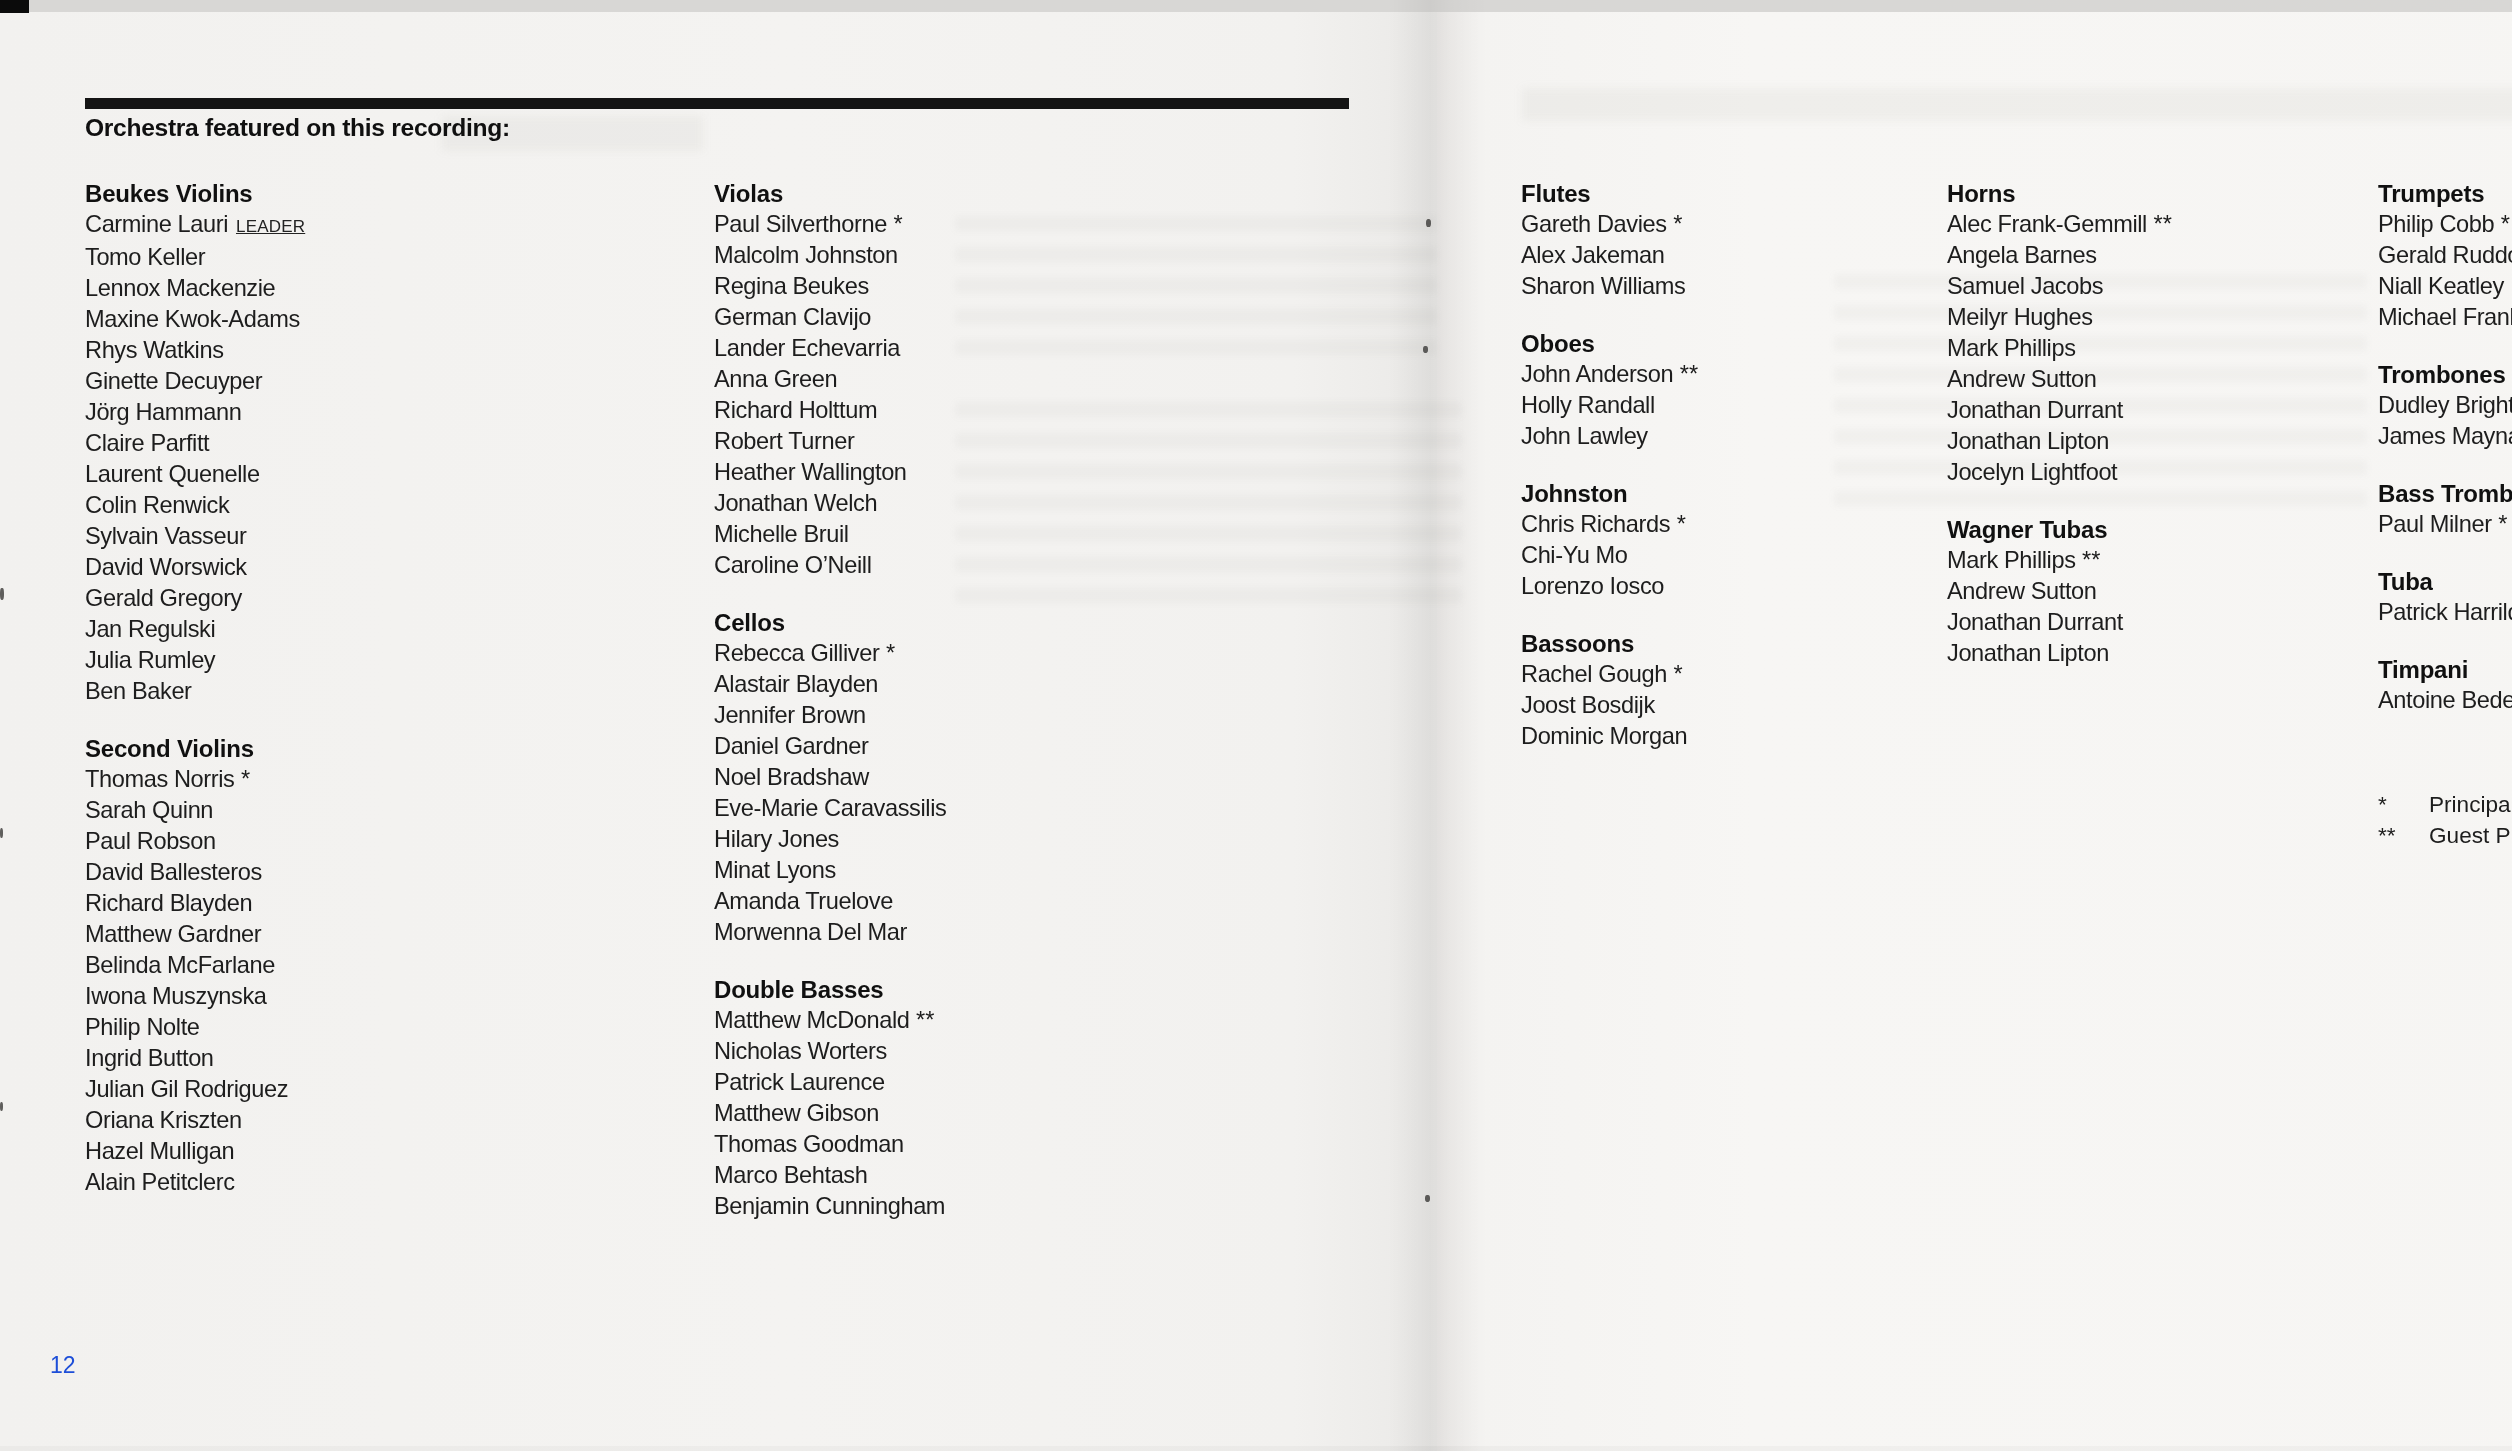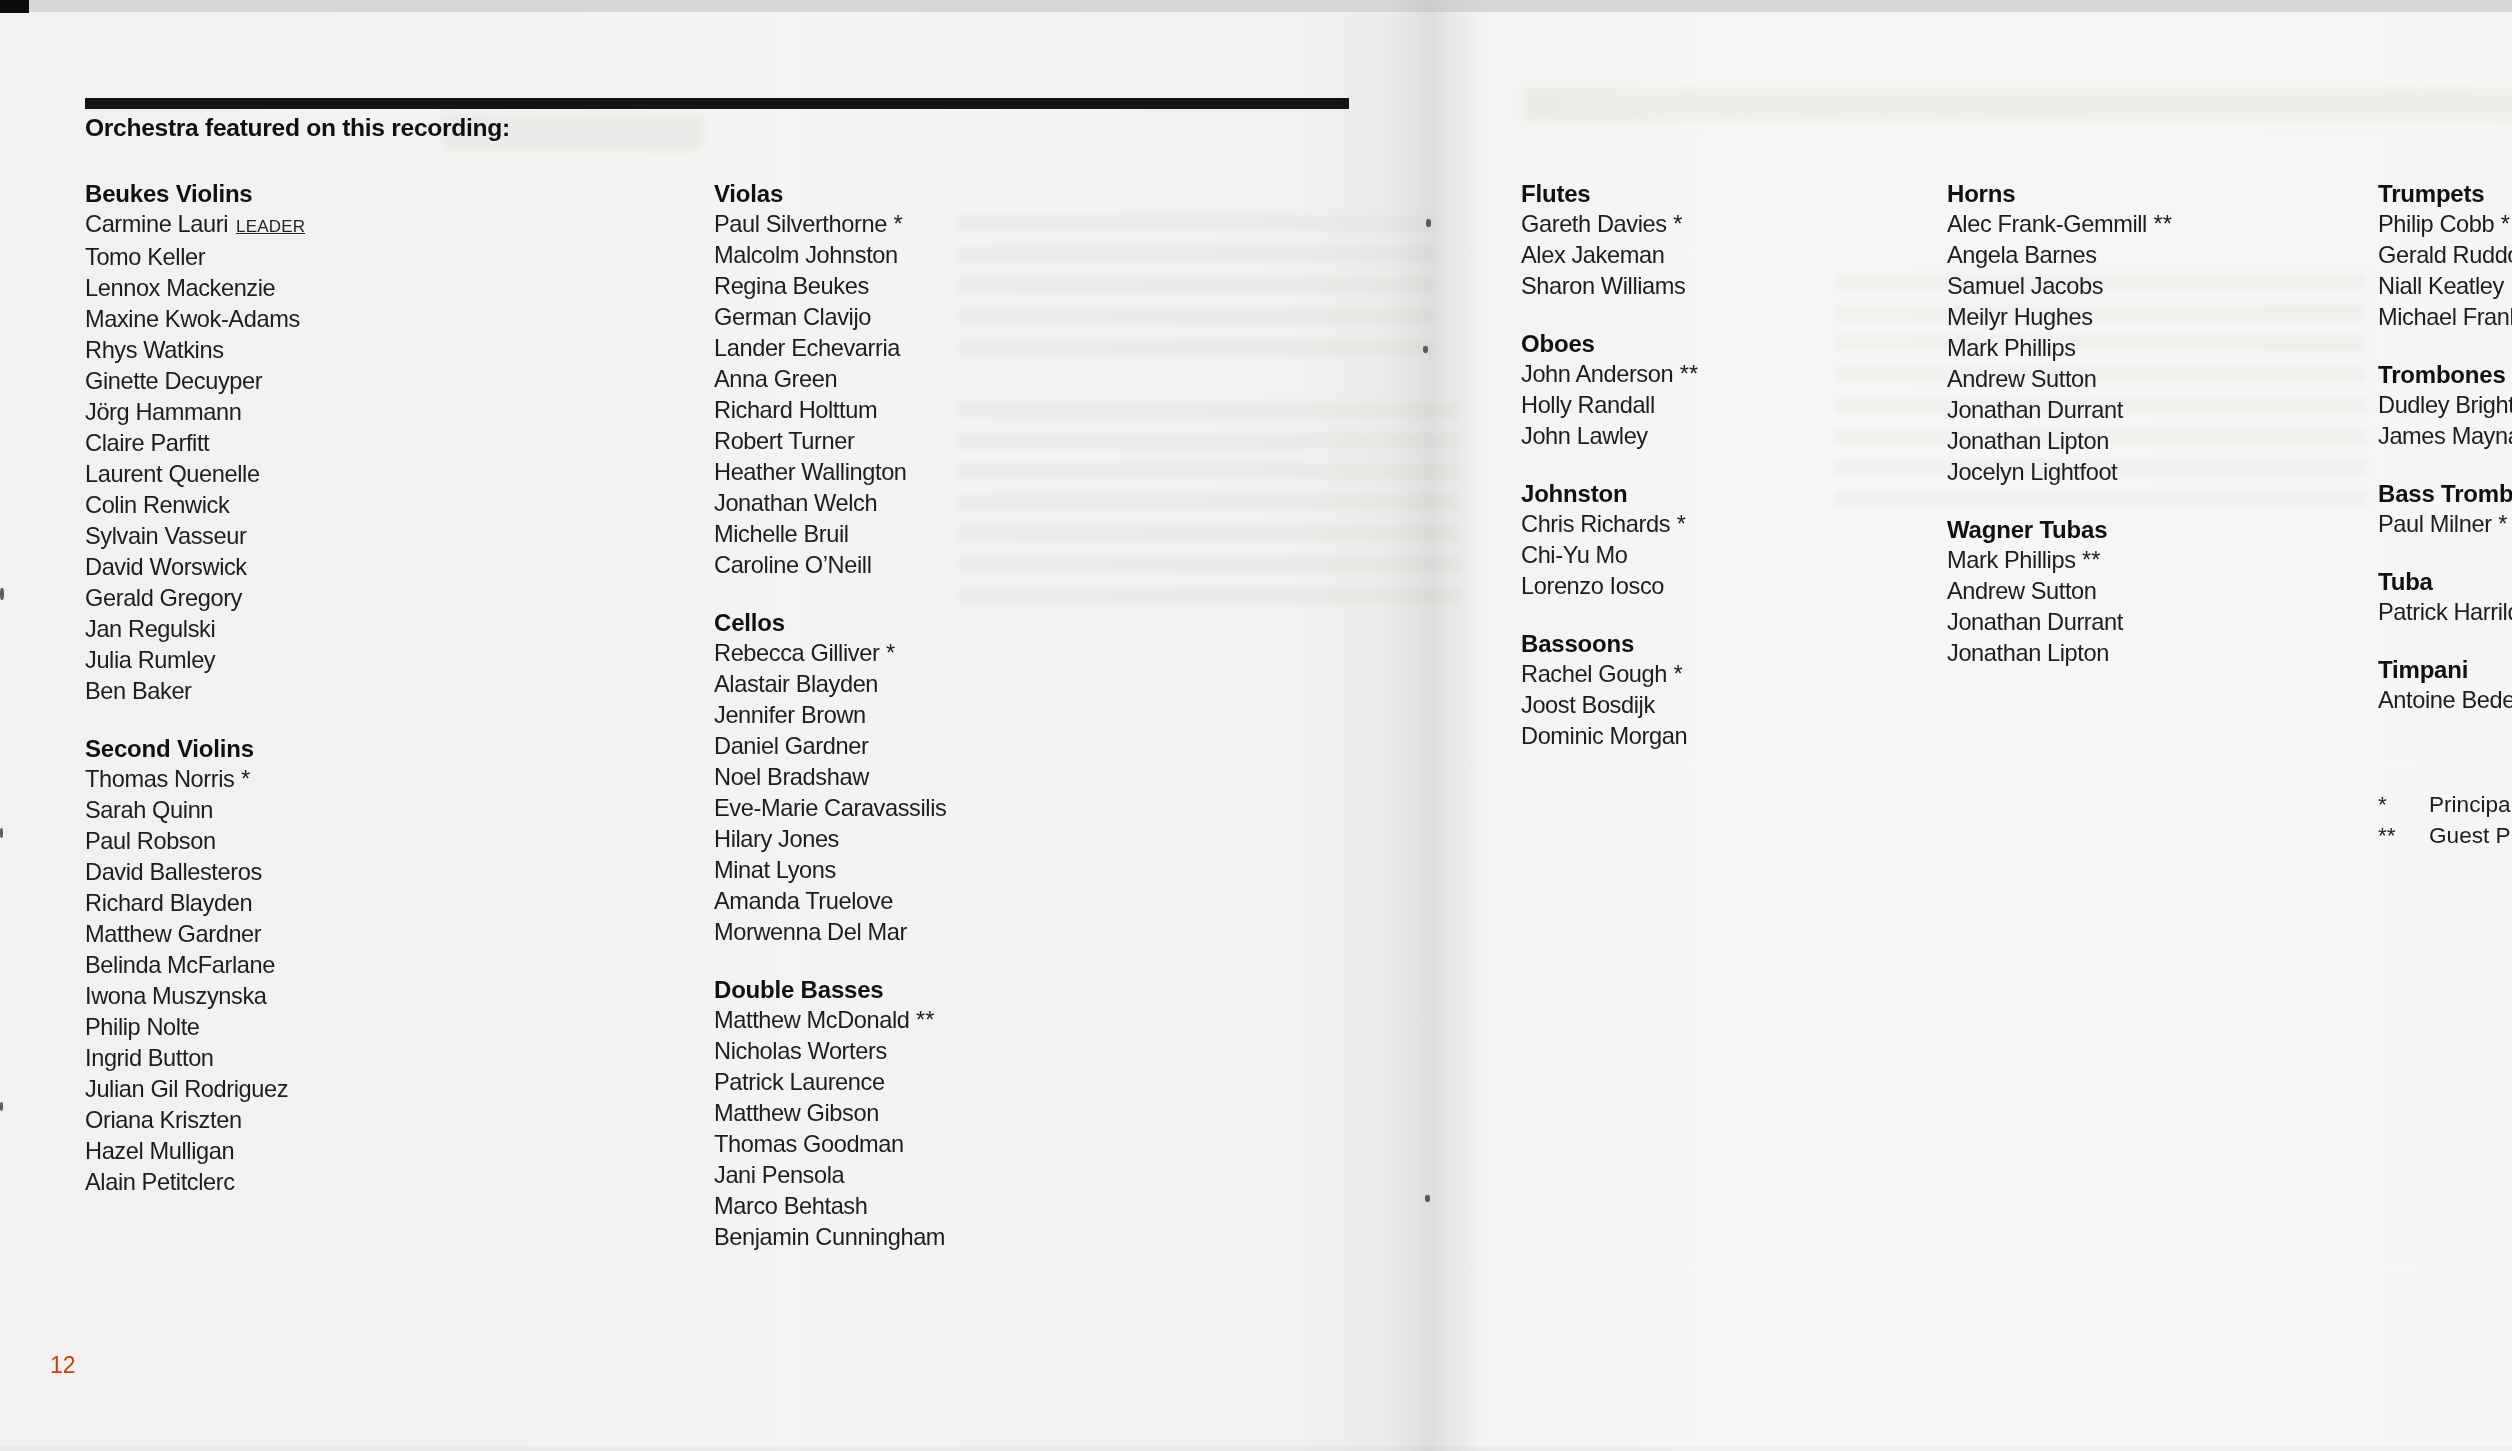--- a/index.html
+++ b/index.html
@@ -53,21 +53,21 @@
   }
   .member .tag{font-size:17px;margin-left:8px;letter-spacing:0.2px;color:#232323;text-decoration:underline;}
   .member .mark{letter-spacing:0;}
 
   
   .legend{margin-top:73px;font-size:22.6px;color:var(--ink,#1d1d1d);}
   .legend-row{display:flex;line-height:31px;white-space:nowrap;}
   .legend-symbol{width:51px;flex:0 0 auto;}
 
   
-  .page-num{position:absolute;font-size:23px;letter-spacing:0;color:#c2410c;}
+  .page-num{position:absolute;font-size:23px;letter-spacing:0;color:#1d4ed8;}
   .page-num-left{left:50px;top:1352px;}
 
   
   .ghost{
     position:absolute;pointer-events:none;opacity:0.55;filter:blur(3px);
     background:repeating-linear-gradient(180deg,
       rgba(138,136,132,0.10) 0px, rgba(138,136,132,0.10) 15px,
       rgba(0,0,0,0) 15px, rgba(0,0,0,0) 31px);
   }
   .ghost-solid{
@@ -165,21 +165,20 @@
       <div class="member">Amanda Truelove</div>
       <div class="member">Morwenna Del Mar</div>
     </section>
     <section class="section">
       <div class="sec-title">Double Basses</div>
       <div class="member">Matthew McDonald<span class="mark"> **</span></div>
       <div class="member">Nicholas Worters</div>
       <div class="member">Patrick Laurence</div>
       <div class="member">Matthew Gibson</div>
       <div class="member">Thomas Goodman</div>
-      <div class="member">Jani Pensola</div>
       <div class="member">Marco Behtash</div>
       <div class="member">Benjamin Cunningham</div>
     </section>
   </div>
 <div class="col col-2">
     <section class="section">
       <div class="sec-title">Flutes</div>
       <div class="member">Gareth Davies<span class="mark"> *</span></div>
       <div class="member">Alex Jakeman</div>
       <div class="member">Sharon Williams</div>

